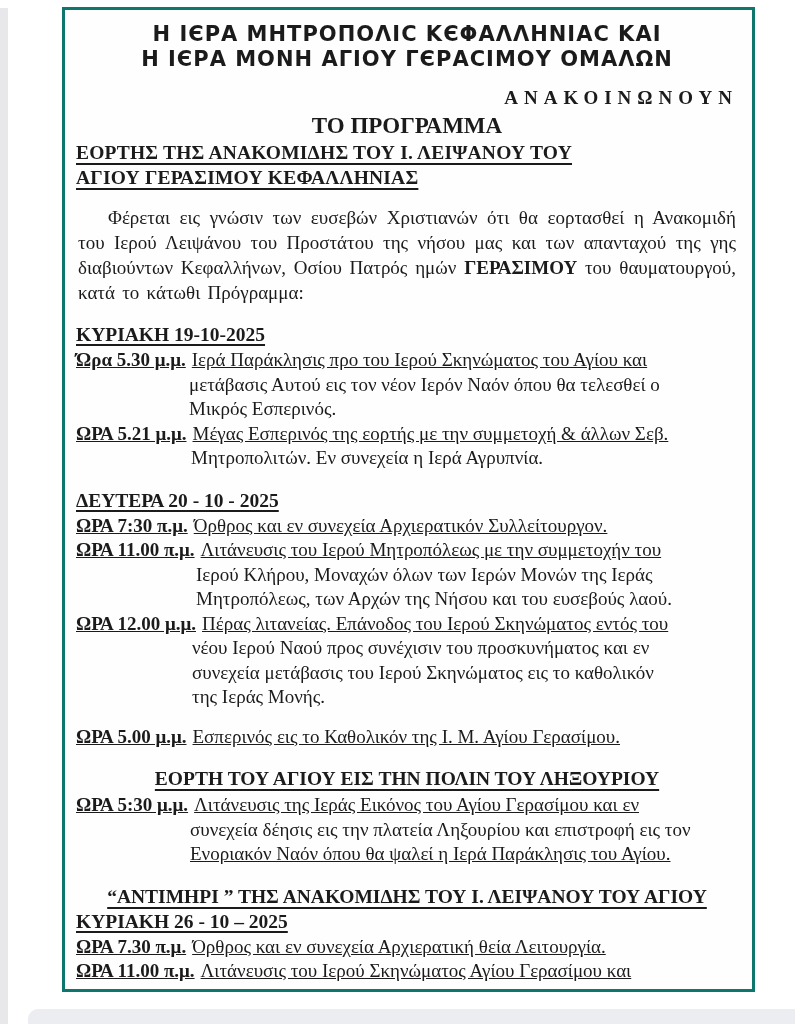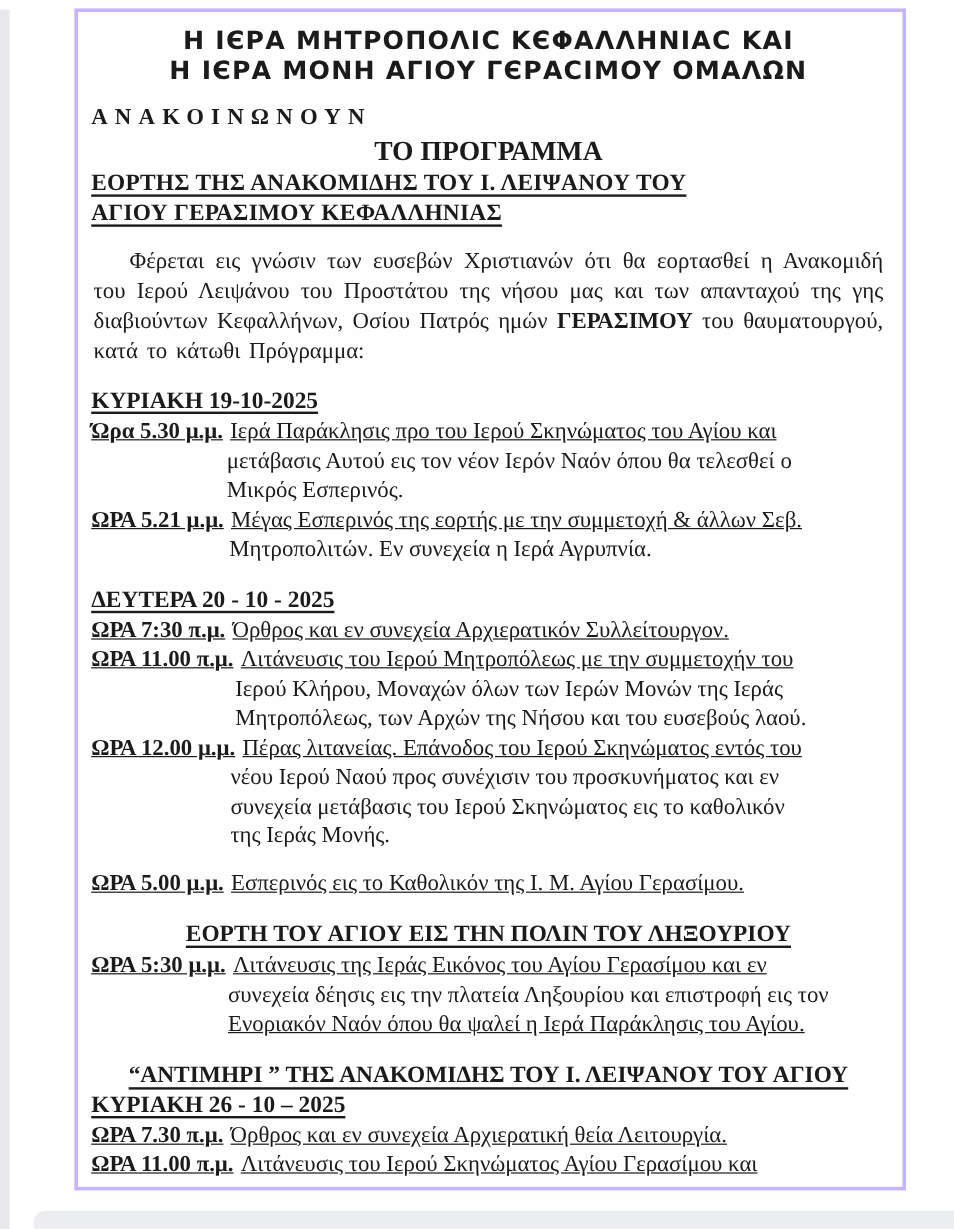--- a/index.html
+++ b/index.html
@@ -6,29 +6,29 @@
   body{
     width:795px;height:1024px;position:relative;overflow:hidden;
     background:#ffffff;
     font-family:"Liberation Serif","DejaVu Serif",serif;
     color:#1b1b1b;
   }
   .edge-left{position:absolute;left:0;top:8px;bottom:0;width:8px;background:#e8e8eb;}
   .bottom-band{position:absolute;left:28px;right:0;bottom:0;height:15px;background:#ecedf0;border-top-left-radius:10px;}
   .frame{
     position:absolute;left:62px;top:7px;width:693px;height:985px;
-    border:3px solid #c4b5fd;background:#fefefe;box-sizing:border-box;
+    border:3px solid #0f766e;background:#fefefe;box-sizing:border-box;
     padding:12px 14px 8px 11px;overflow:hidden;
     display:flex;flex-direction:column;
   }
   .org{
     font-family:"DejaVu Sans","Liberation Sans",sans-serif;
     font-weight:bold;font-size:21px;line-height:25px;text-align:center;letter-spacing:1px;
   }
-  .announce{margin-top:15px;text-align:left;font-weight:bold;font-size:19px;letter-spacing:6px;}
+  .announce{margin-top:15px;text-align:right;font-weight:bold;font-size:19px;letter-spacing:6px;}
   .program{text-align:center;font-weight:bold;font-size:23px;margin-top:4px;}
   .subtitle{
     text-align:left;font-weight:bold;font-size:19.5px;margin-top:3px;letter-spacing:0.2px;
     text-decoration:underline;text-underline-offset:4px;text-decoration-thickness:2px;
   }
   .intro{
     margin:16px 2px 0 2px;font-size:19px;line-height:25px;
     text-align:justify;text-indent:30px;word-spacing:2.5px;
   }
   .intro .b{font-weight:bold;}

